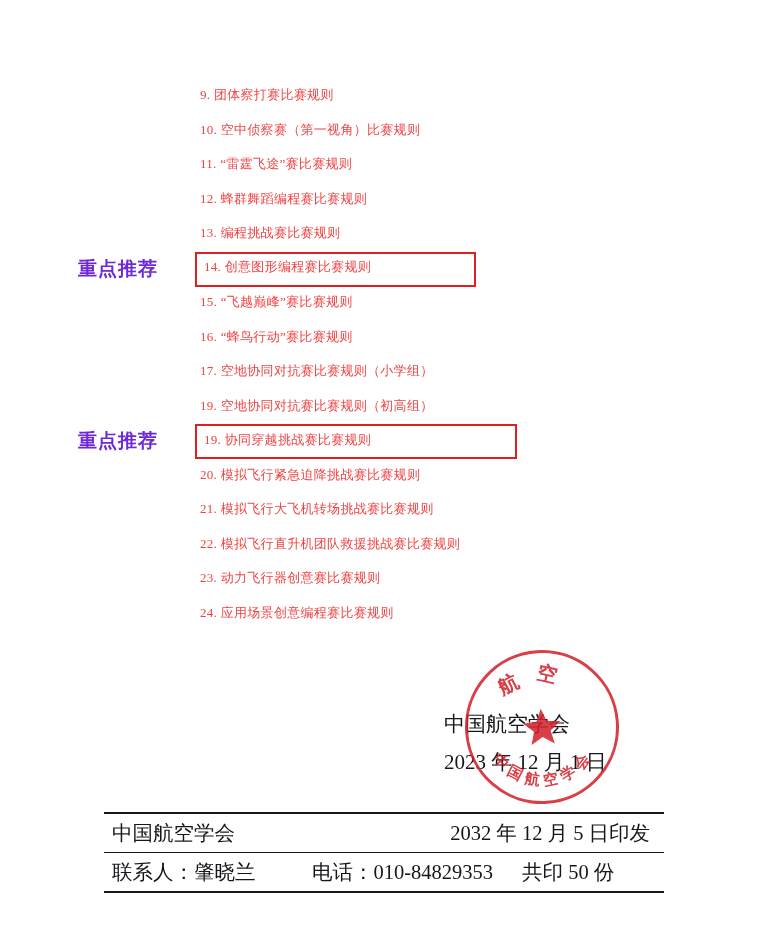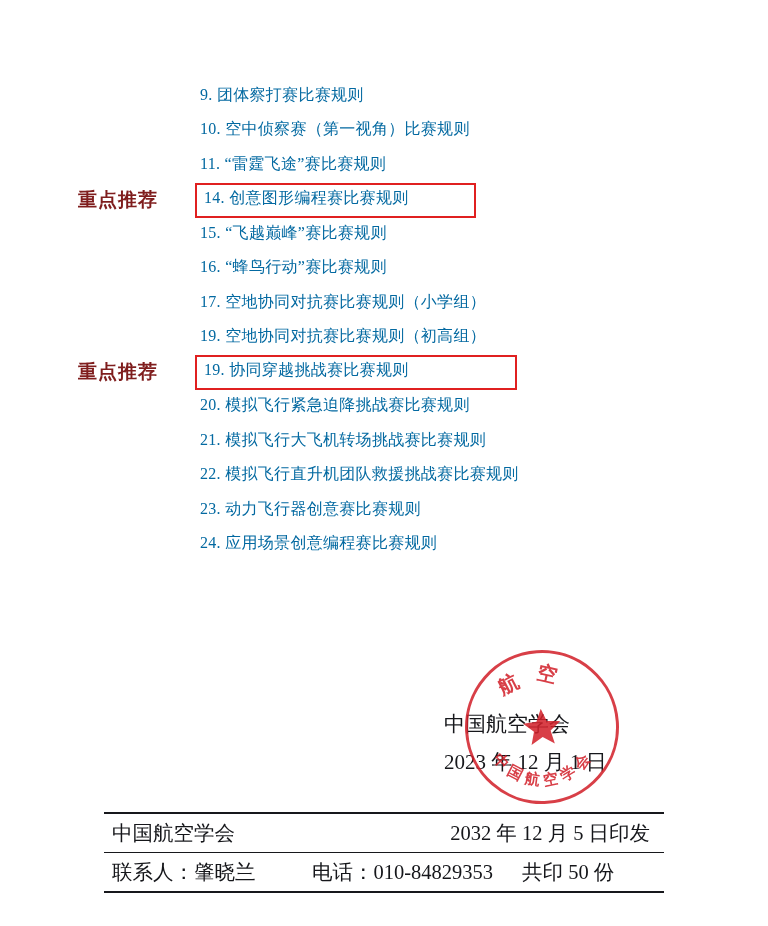--- a/index.html
+++ b/index.html
@@ -28,24 +28,24 @@
     top: 78px;
     width: 520px;
   }
   .rule-row {
     position: relative;
     height: 34.5px;
     display: flex;
     align-items: center;
   }
   .rule-text {
-    font-size: 16px;
+    font-size: 13px;
     letter-spacing: 0.3px;
     white-space: nowrap;
-    color: #0369a1;
+    color: #ef4444;
   }
   .rule-row.boxed .rule-text {
     padding: 1px 4px 2px 4px;
   }
   .rule-box {
     position: absolute;
     left: -5px;
     top: 1px;
     height: 31px;
     border: 2.2px solid #e02020;
@@ -54,21 +54,21 @@
   .rule-box.b1 { width: 277px; }
   .rule-box.b2 { width: 318px; }
 
   .highlight-label {
     position: absolute;
     left: -122px;
     top: 5px;
     font-family: Liberation Sans, sans-serif;
     font-weight: bold;
     font-size: 19px;
-    color: #7f1d1d;
+    color: #6d28d9;
     letter-spacing: 1px;
     white-space: nowrap;
   }
 
   
   .seal-area {
     position: absolute;
     left: 430px;
     top: 648px;
     width: 230px;
@@ -163,21 +163,27 @@
     </div>
 
     <div class="rule-row">
       <span class="rule-text">10. 空中侦察赛（第一视角）比赛规则</span>
     </div>
 
     <div class="rule-row">
       <span class="rule-text">11. “雷霆飞途”赛比赛规则</span>
     </div>
 
-
+    <div class="rule-row">
+      <span class="rule-text">12. 蜂群舞蹈编程赛比赛规则</span>
+    </div>
+
+    <div class="rule-row">
+      <span class="rule-text">13. 编程挑战赛比赛规则</span>
+    </div>
 
     <div class="rule-row boxed">
       <span class="highlight-label">重点推荐</span>
       <span class="rule-box b1"></span>
       <span class="rule-text">14. 创意图形编程赛比赛规则</span>
     </div>
 
     <div class="rule-row">
       <span class="rule-text">15. “飞越巅峰”赛比赛规则</span>
     </div>

